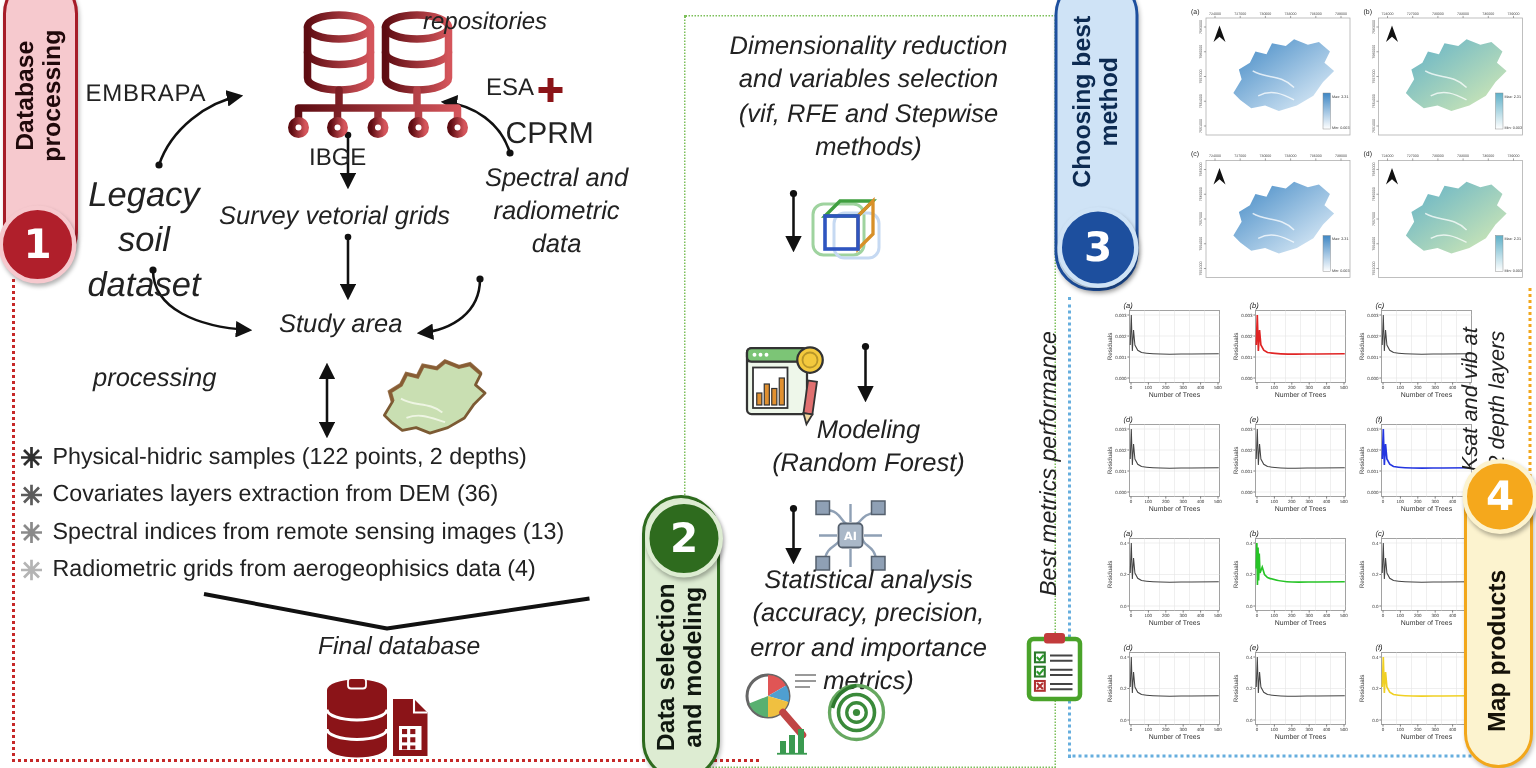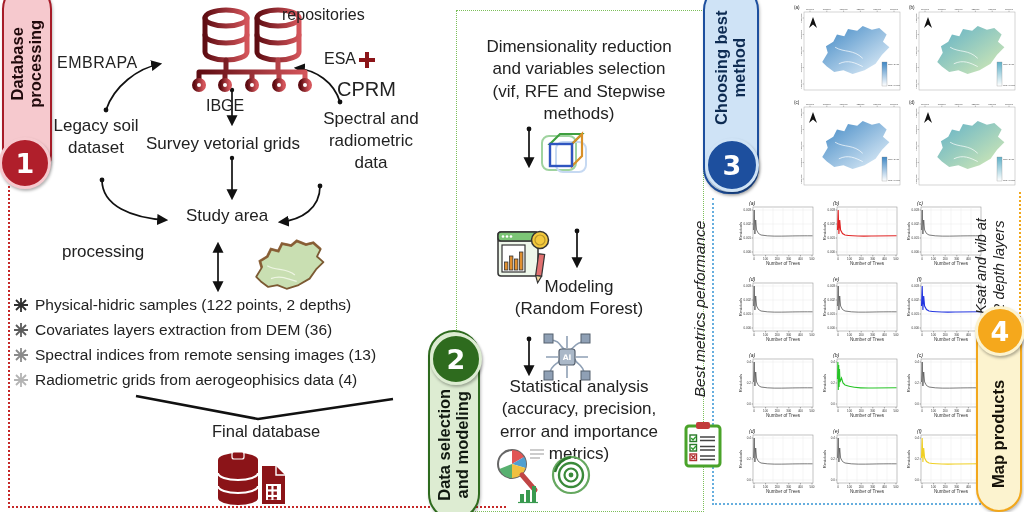--- a/index.html
+++ b/index.html
@@ -1,19 +1,19 @@
 <!DOCTYPE html>
 <html><head>
 <meta charset="utf-8">
 <style>
   html,body{margin:0;padding:0;background:#fff;}
   #canvas{position:relative;width:1024px;height:512px;overflow:hidden;background:#fff;
           font-family:"Liberation Sans",sans-serif;color:#222;}
   .abs{position:absolute;}
-  .it{}
+  .it{font-style:italic;}
   .ws{white-space:pre-line;}
   .ctr{text-align:center;}
   
   .pill{position:absolute;border-radius:26px;display:flex;align-items:center;justify-content:center;z-index:4;box-shadow:1px 2px 3px rgba(0,0,0,.25);}
   .pill > span{transform:rotate(-90deg);white-space:pre;text-align:center;font-weight:bold;font-size:16.5px;line-height:1.08;}
   .badge{position:absolute;border-radius:50%;color:#fff;font-weight:bold;display:flex;align-items:center;justify-content:center;font-size:27px;z-index:6;box-shadow:1px 2px 3px rgba(0,0,0,.3);font-family:"DejaVu Sans",sans-serif;}
   .vlabel{position:absolute;display:flex;align-items:center;justify-content:center;z-index:3;}
   .vlabel > span{transform:rotate(-90deg);white-space:pre;text-align:center;font-style:italic;}
   svg{display:block;}
   .plot-cell,.map-cell{line-height:0;}
@@ -110,21 +110,21 @@
     </g>
   </svg>
   <div class="txt it" style="left:282px;top:6px;font-size:16px;">repositories</div>
   <div class="txt" style="left:57px;top:54px;font-size:16px;letter-spacing:.5px;">EMBRAPA</div>
   <div class="txt" style="left:324px;top:50px;font-size:16px;">ESA</div>
   <svg class="abs" style="left:358px;top:51px;z-index:2;" width="18" height="18" viewBox="0 0 18 18">
     <path d="M7,1 h4 v6 h6 v4 h-6 v6 h-4 v-6 h-6 v-4 h6 z" fill="#8b1418"></path>
   </svg>
   <div class="txt" style="left:337px;top:78px;font-size:20px;">CPRM</div>
   <div class="txt" style="left:182px;top:97px;font-size:16px;margin-left:24px;">IBGE</div>
-  <div class="txt it ws ctr" style="left:40px;top:115px;width:112px;font-size:17px;line-height:1.3;text-align:center;">Legacy soil
+  <div class="txt it ws ctr" style="left:40px;top:115px;width:112px;font-size:23px;line-height:1.3;text-align:center;">Legacy soil
 dataset</div>
   <div class="txt it" style="left:146px;top:134px;font-size:17px;">Survey vetorial grids</div>
   <div class="txt it ws ctr" style="left:306px;top:108px;width:130px;font-size:17px;line-height:1.3;">Spectral and
 radiometric
 data</div>
   <div class="txt it" style="left:186px;top:206px;font-size:17px;">Study area</div>
   <div class="txt it" style="left:62px;top:242px;font-size:17px;">processing</div>
 
   <svg class="abs" style="left:236px;top:230px;z-index:2;" width="92" height="66" viewBox="0 0 100 70">
     <path d="M22,50 L28,40 L26,33 L34,28 L38,20 L46,22 L50,14 L60,16 L66,11 L76,15 L84,13 L92,20 L88,28 L95,34 L87,42 L80,52 L68,59 L55,63 L45,59 L35,61 L27,55 Z" fill="#c9dfb2" stroke="#7c5a33" stroke-width="2" stroke-linejoin="round"></path>
@@ -172,21 +172,21 @@
     <g fill="#8b1418">
       <rect x="58" y="38" width="3.4" height="3.4"></rect>
         <rect x="63.5" y="38" width="3.4" height="3.4"></rect>
       <rect x="58" y="43.5" width="3.4" height="3.4"></rect>
         <rect x="63.5" y="43.5" width="3.4" height="3.4"></rect>
       <rect x="58" y="49" width="3.4" height="2.6"></rect>
         <rect x="63.5" y="49" width="3.4" height="2.6"></rect>
     </g>
   </svg>
 
-  <div class="txt it ws ctr" style="left:460px;top:36px;width:238px;font-size:17px;line-height:1.32;">Dimensionality reduction
+  <div class="txt it ws ctr" style="left:460px;top:20px;width:238px;font-size:17px;line-height:1.32;">Dimensionality reduction
 and variables selection
 (vif, RFE and Stepwise
 methods)</div>
   <svg class="abs" style="left:540px;top:120px;z-index:2;" width="52" height="58" viewBox="0 0 52 58">
     <rect x="2" y="16" width="34" height="34" rx="7" fill="none" stroke="#9fd39f" stroke-width="2"></rect>
     <rect x="16" y="22" width="30" height="30" rx="7" fill="none" stroke="#c6d9f2" stroke-width="2"></rect>
     <polygon points="10,24 20,14 42,14 32,24" fill="none" stroke="#3f9f3f" stroke-width="2.2"></polygon>
     <polygon points="32,24 42,14 42,36 32,46" fill="none" stroke="#d89028" stroke-width="2.2"></polygon>
     <rect x="10" y="24" width="22" height="22" fill="none" stroke="#2f55c0" stroke-width="2.4"></rect>
   </svg>

